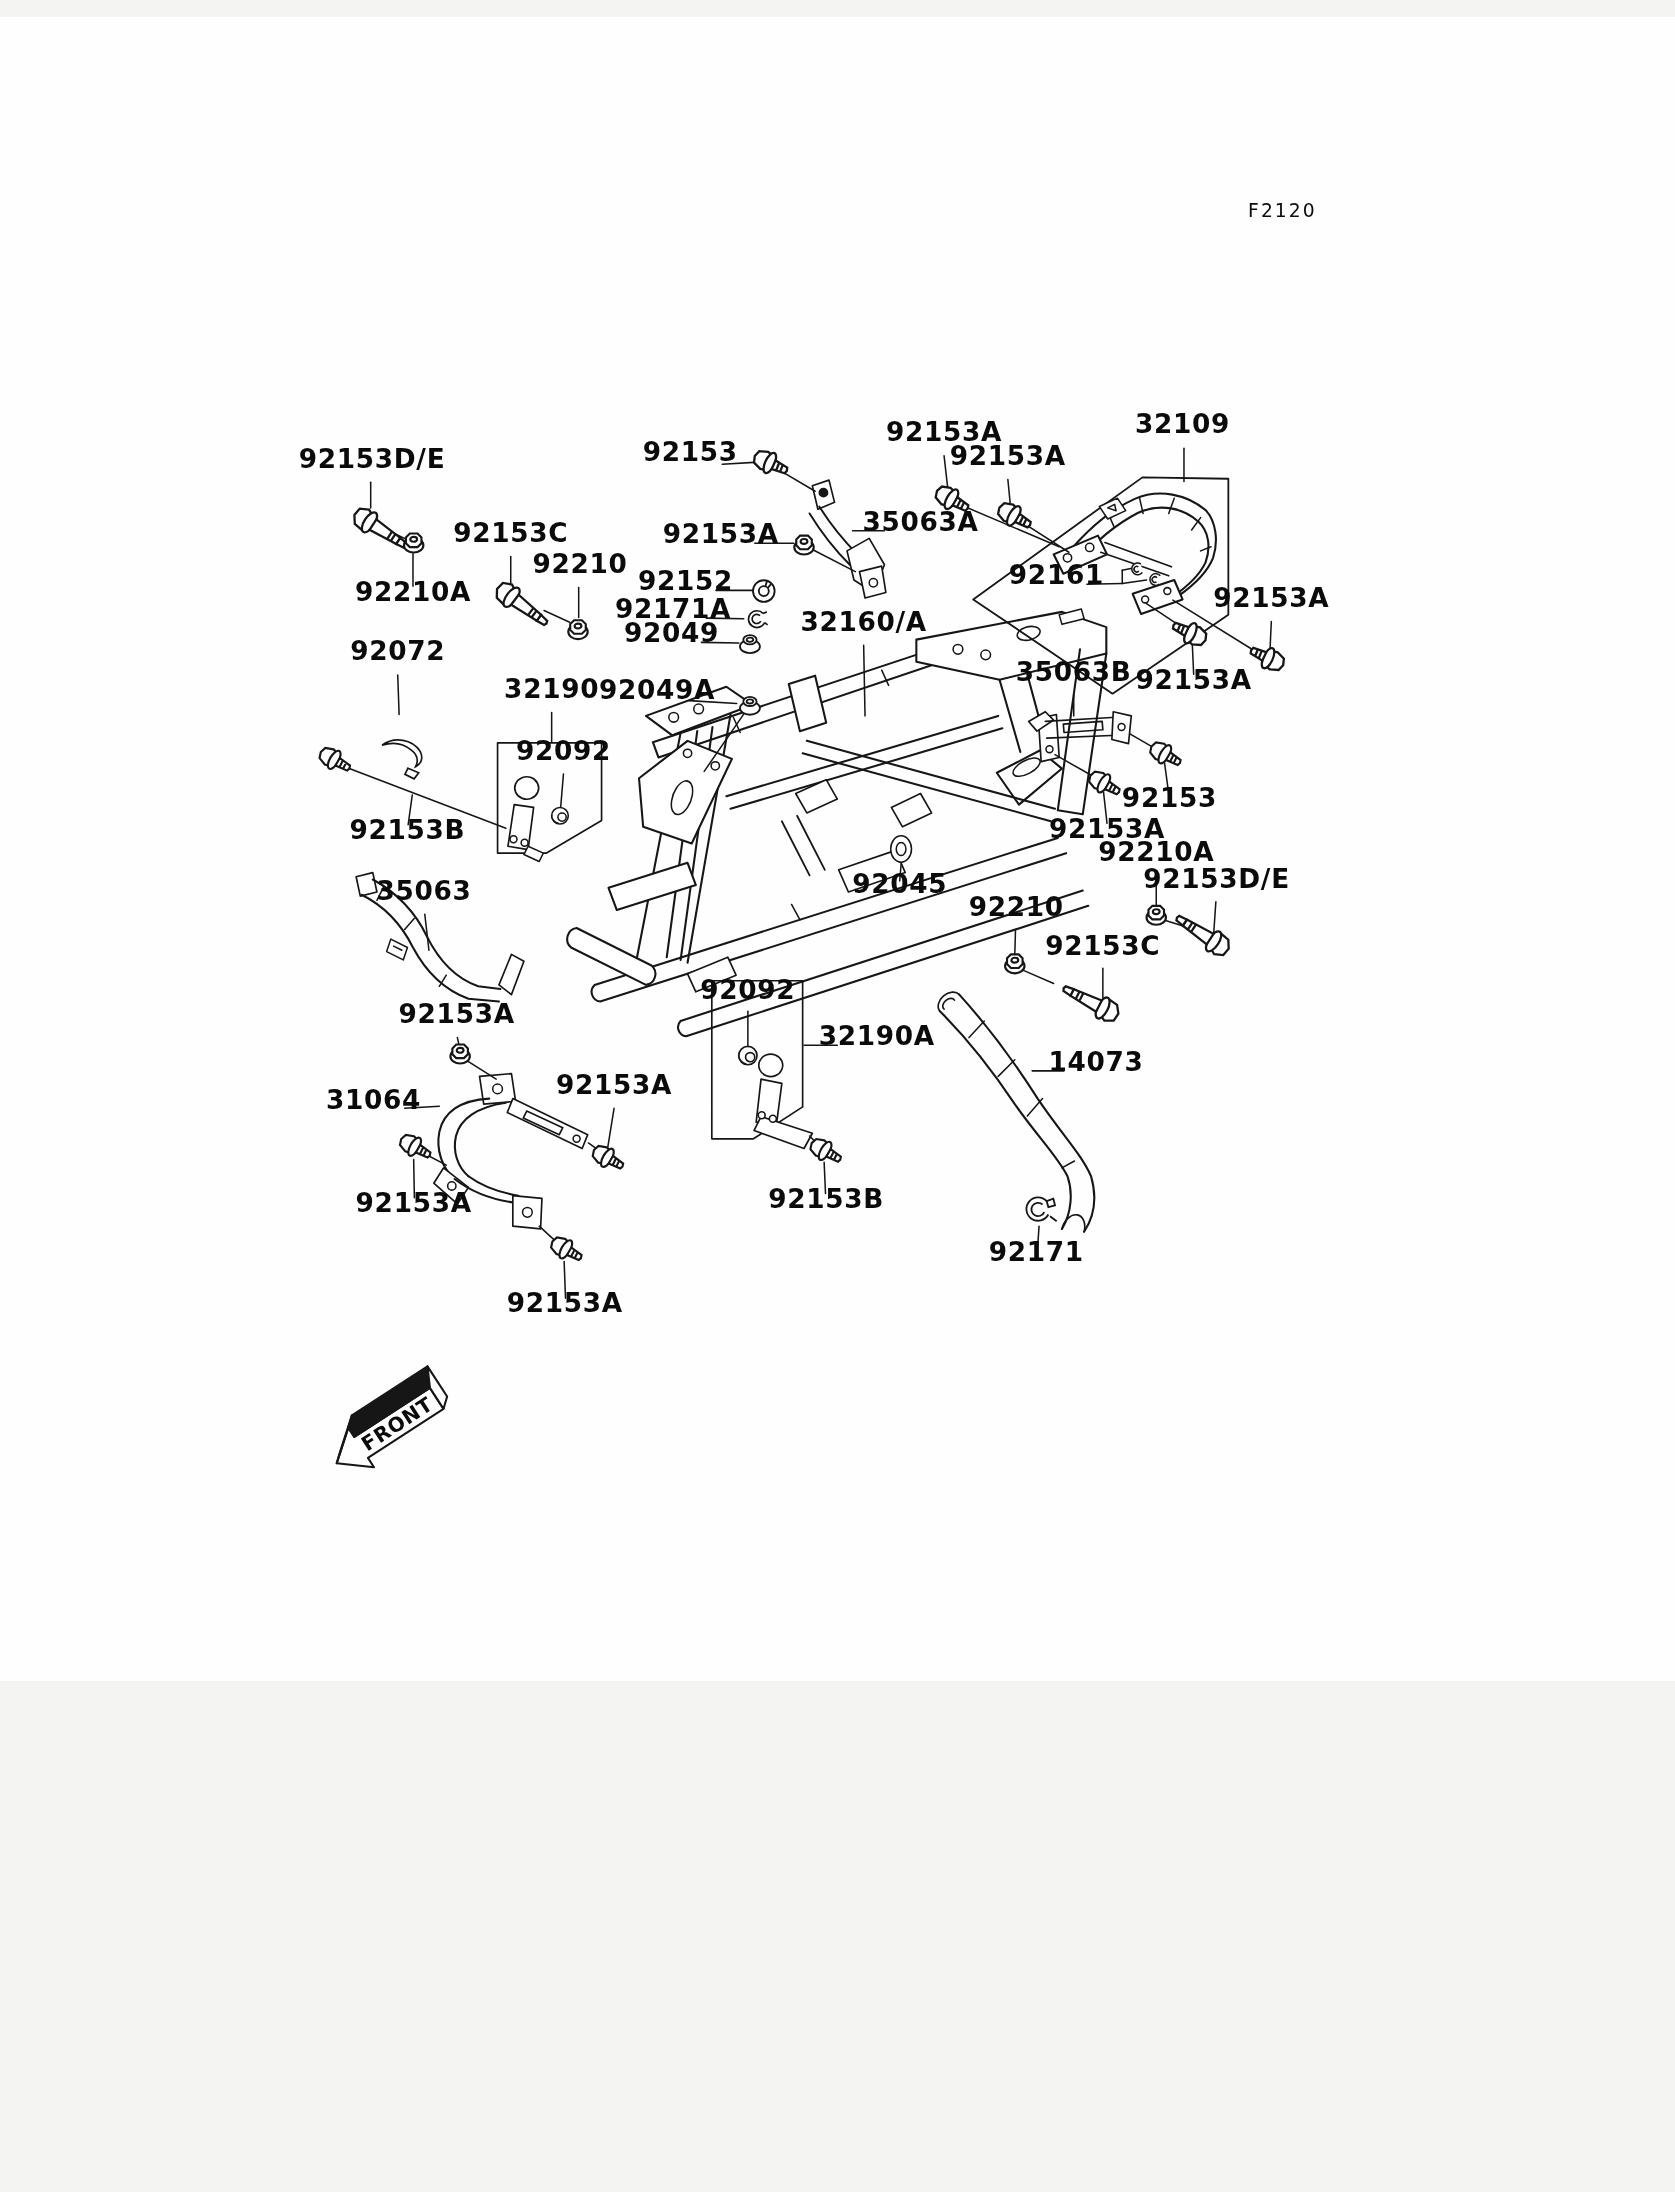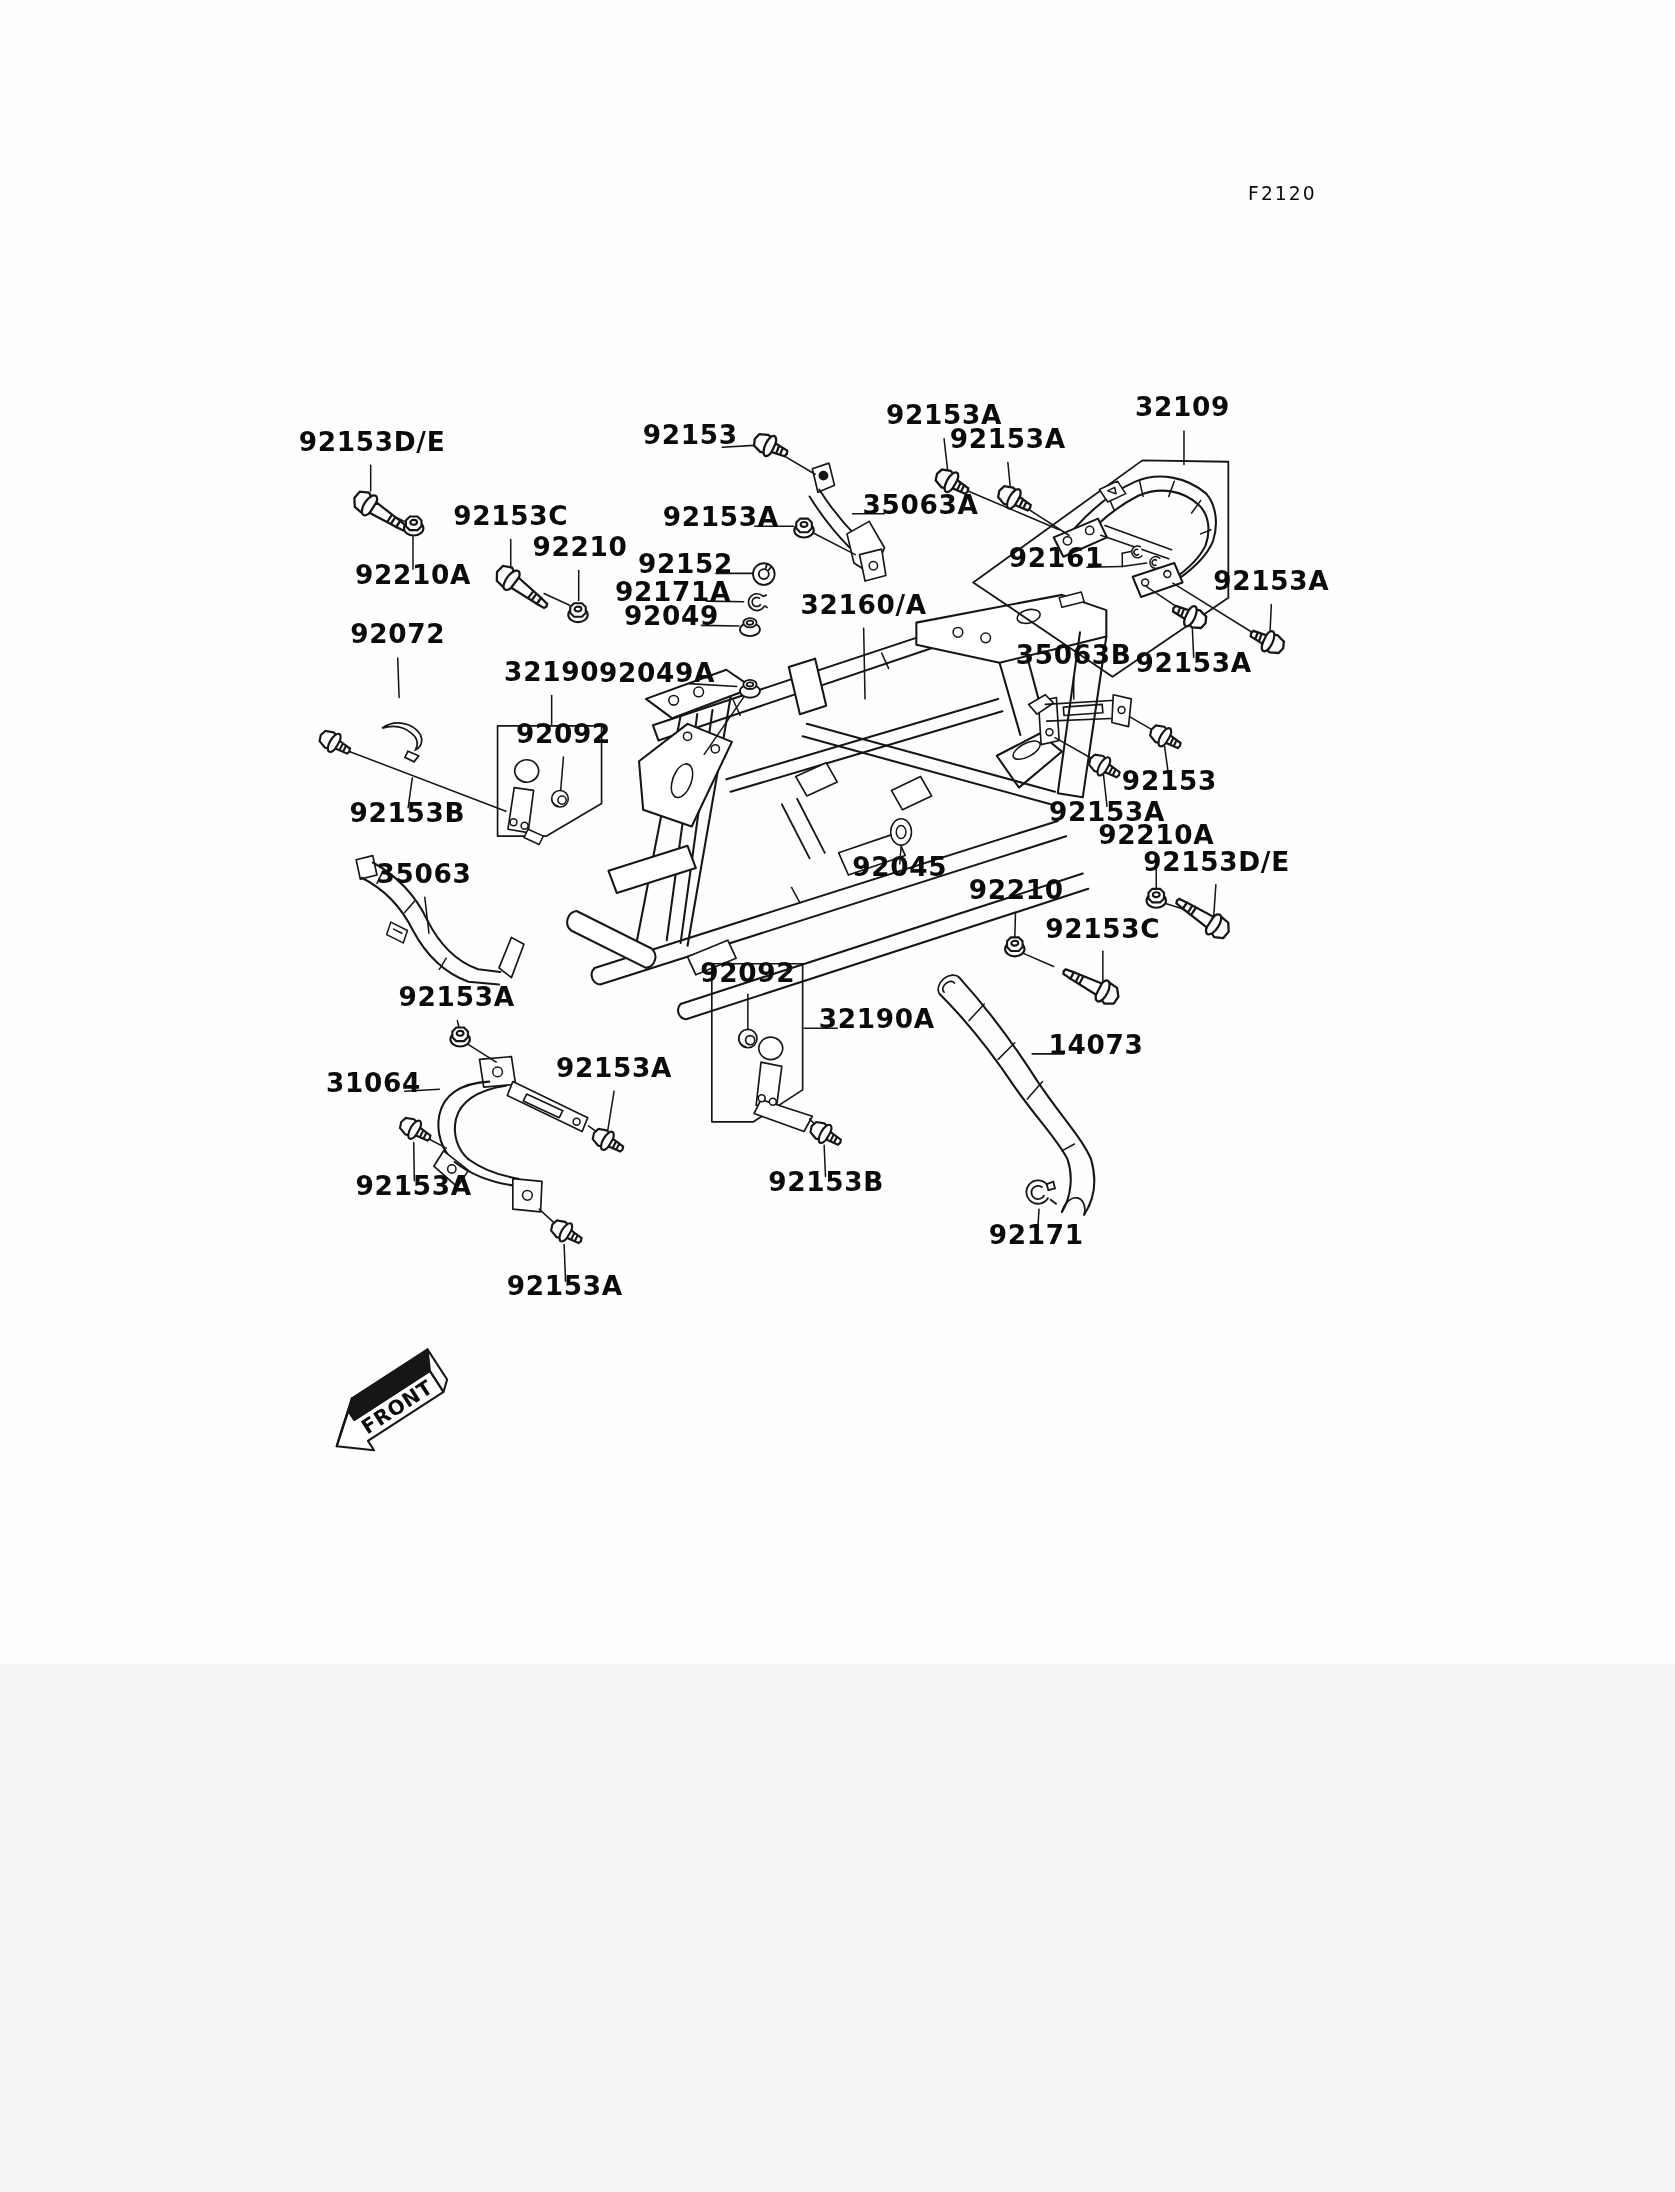--- a/index.html
+++ b/index.html
@@ -1,16 +1,16 @@
 <!DOCTYPE html>
 <html style="font-size:14.6px"><head>
 <meta charset="utf-8">
 <style>
   html,body{margin:0;padding:0;background:#f4f4f2;}
-  .page{position:relative;width:1676px;height:1664px;margin:0 auto;background:#fefefe;
+  .page{position:relative;width:1676px;height:1664px;margin:17px auto;background:#fefefe;
         font-family:"DejaVu Sans","Liberation Sans",sans-serif;overflow:hidden;}
   svg{position:absolute;left:0;top:0;width:100%;height:100%;}
   svg text{font-family:"DejaVu Sans","Liberation Sans",sans-serif;font-weight:bold;
            fill:#0b0b0b;letter-spacing:1px;}
   svg text.light{font-weight:normal;letter-spacing:3px;}
 </style>
 </head>
 <body>
 
 <div class="page">

